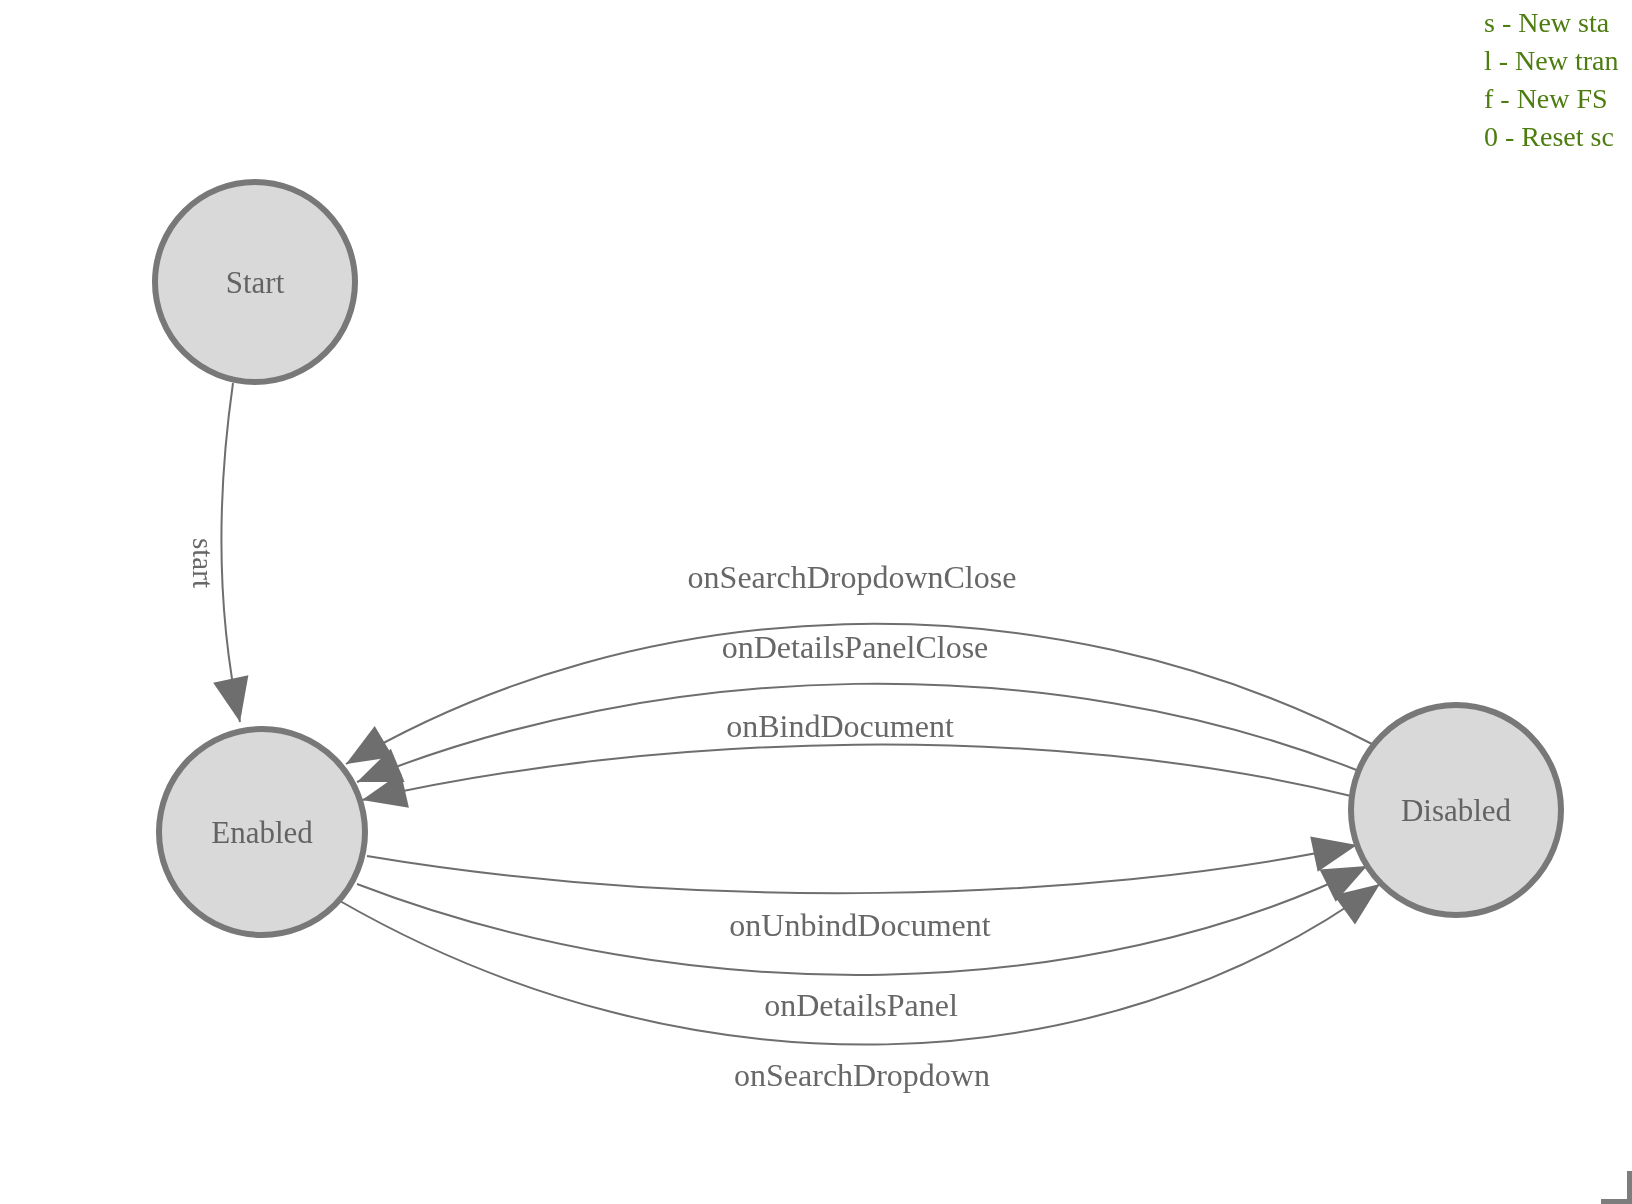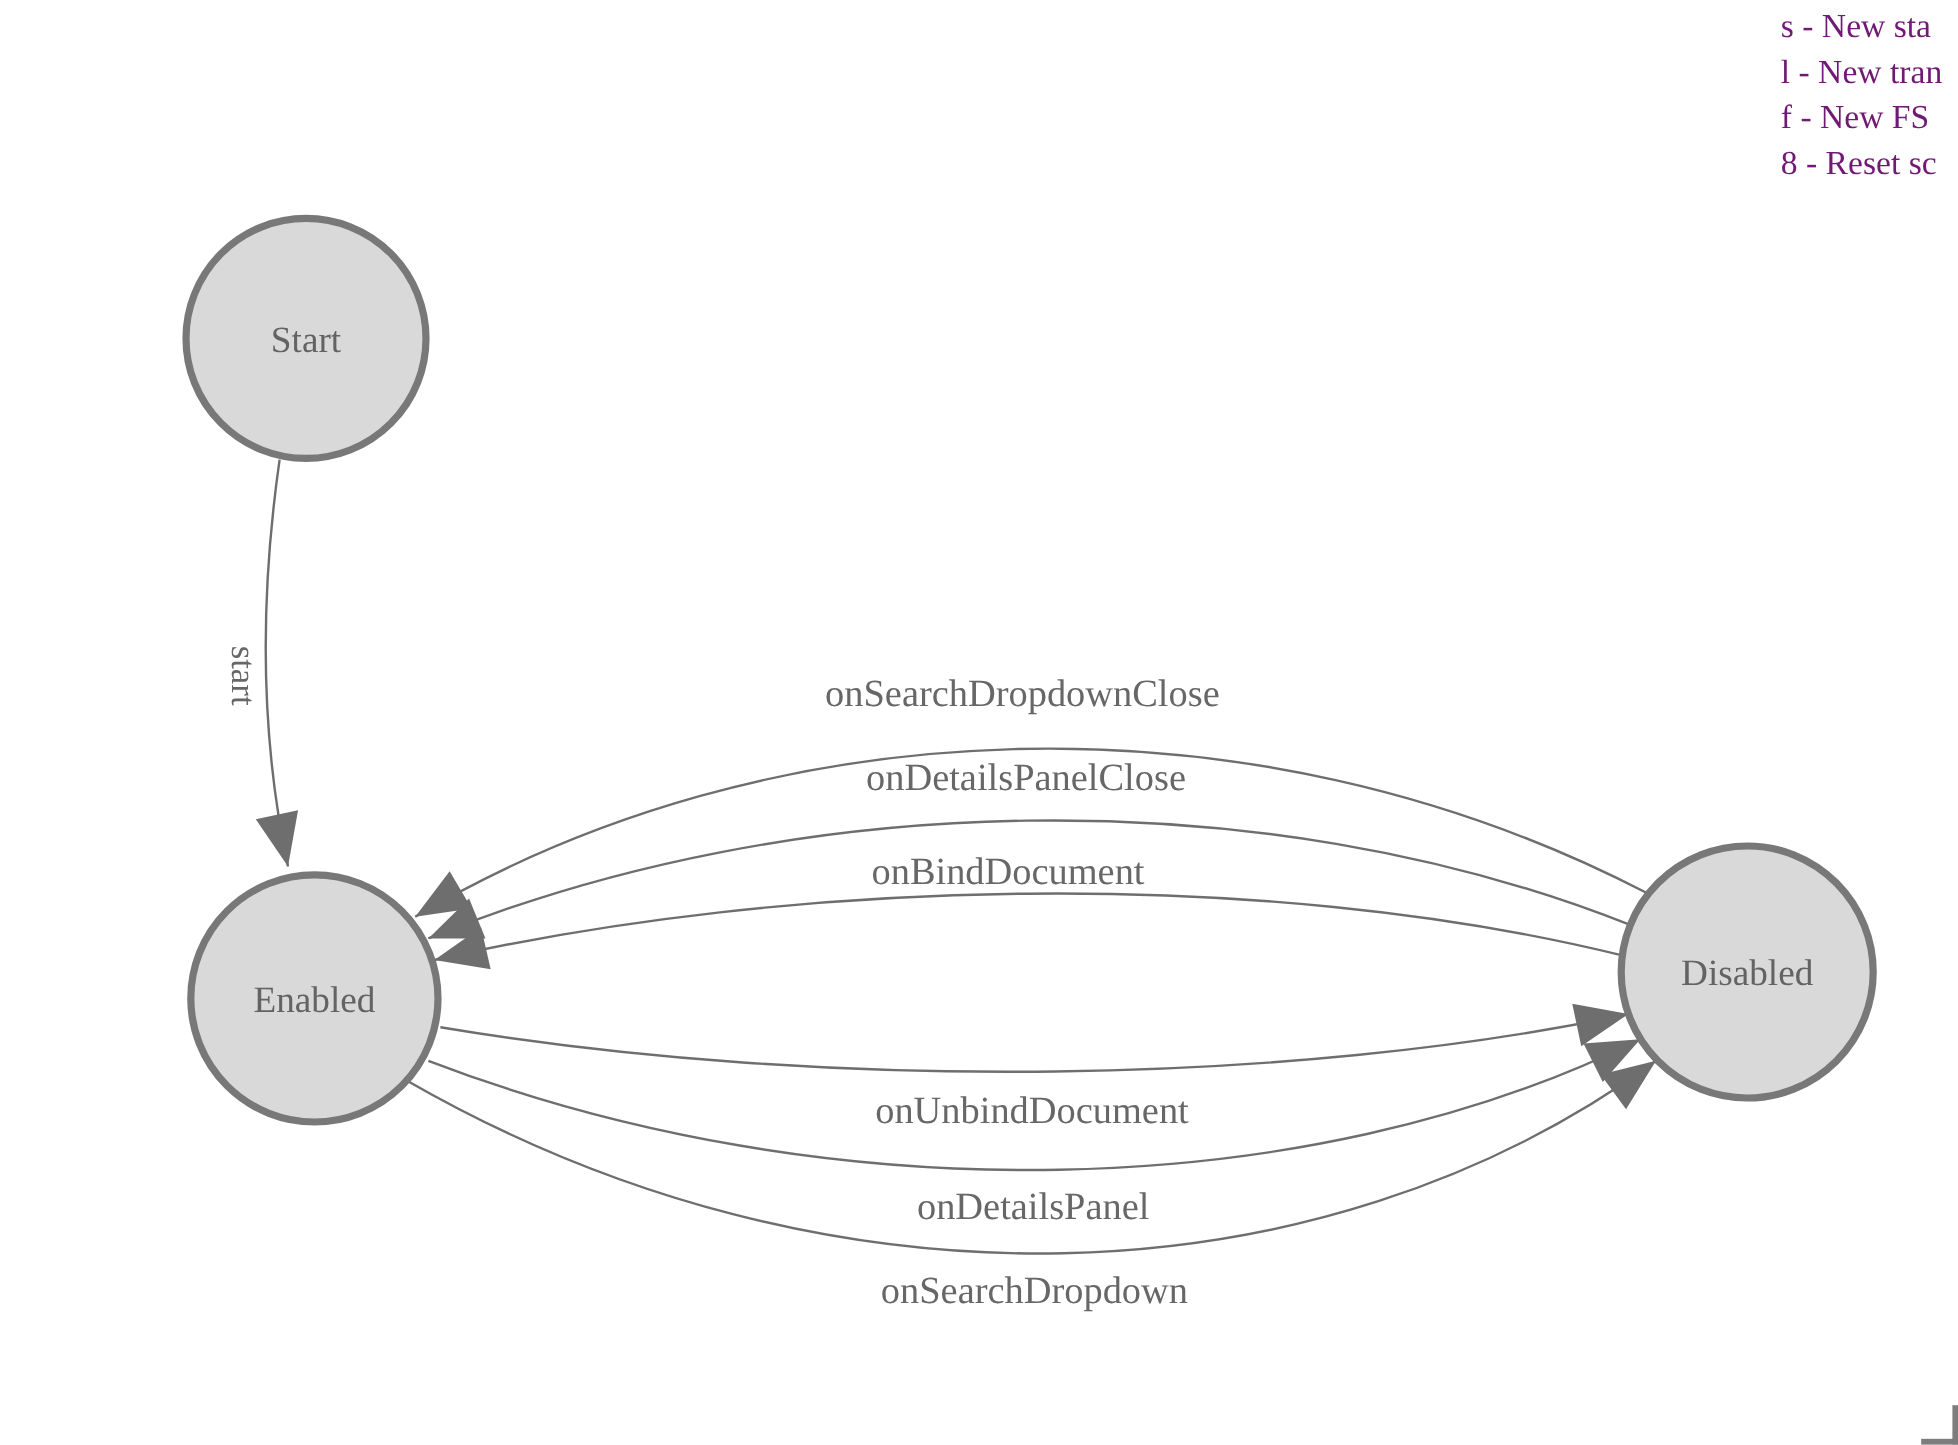--- a/index.html
+++ b/index.html
@@ -42,21 +42,21 @@
   .start-edge-label {
     fill: #676767;
     font-size: 29px;
     text-anchor: middle;
     font-family: "Liberation Serif", "DejaVu Serif", serif;
   }
   .legend {
     position: absolute;
     left: 1484px;
     top: 4px;
-    color: #701a75;
+    color: #4d7c0f;
     font-size: 28px;
     line-height: 38px;
     white-space: nowrap;
   }
   .canvas-corner {
     position: absolute;
     right: 0;
     bottom: 0;
     width: 26px;
     height: 28px;
@@ -109,18 +109,18 @@
 
     <text class="edge-label" x="860" y="936">onUnbindDocument</text>
     <text class="edge-label" x="861" y="1016">onDetailsPanel</text>
     <text class="edge-label" x="862" y="1086">onSearchDropdown</text>
   </svg>
 
   <div class="legend">
     <div>s - New sta</div>
     <div>l - New tran</div>
     <div>f - New FS</div>
-    <div>8 - Reset sc</div>
+    <div>0 - Reset sc</div>
   </div>
 
   <div class="canvas-corner"></div>
 
 </div>
 
 </body></html>

